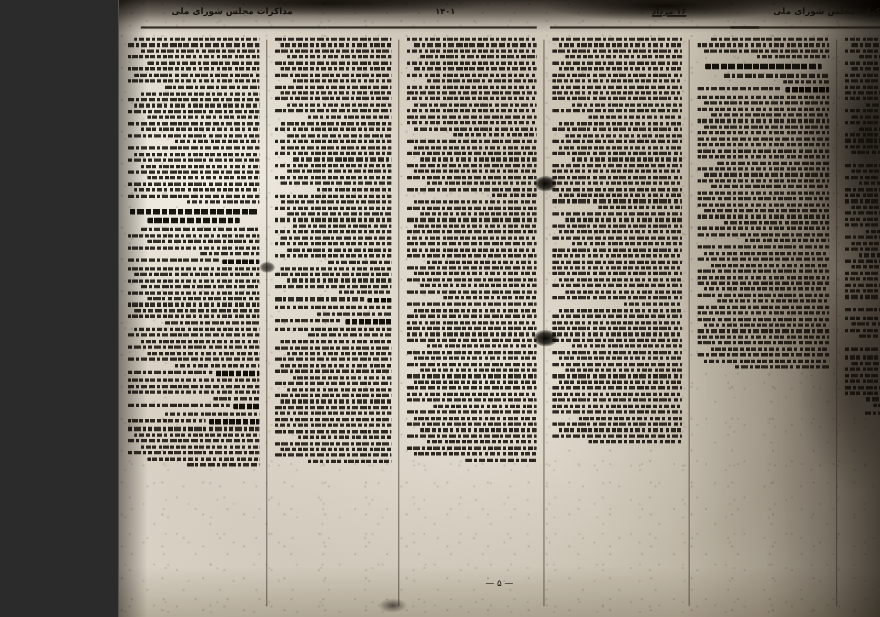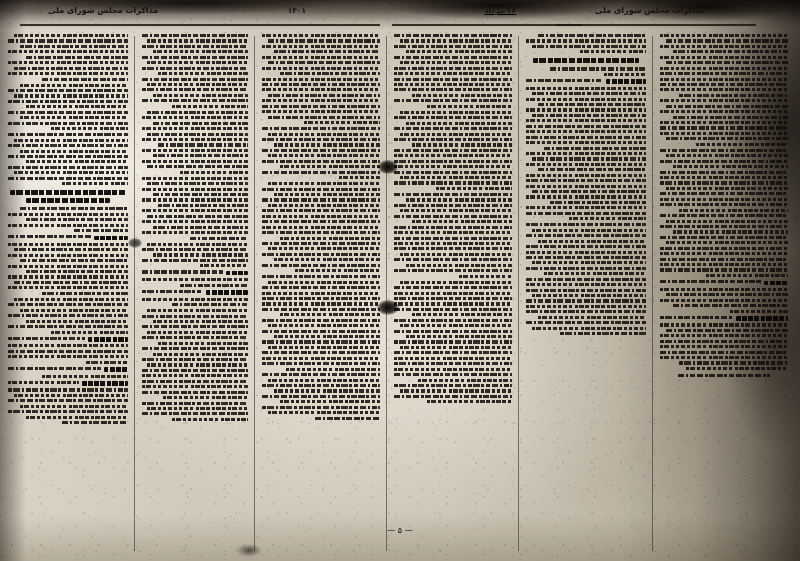--- a/index.html
+++ b/index.html
@@ -2,25 +2,24 @@
 <html lang="fa" dir="rtl"><head>
 <meta charset="utf-8">
 <title>Scanned Persian Parliamentary Gazette Page</title>
 <style>
   html,body{margin:0;padding:0;background:#2b2b2b;}
   body{font-family:"DejaVu Sans","Liberation Sans",sans-serif;}
 
   
   #page{
     position:relative;
-    width:776px;height:561px;
+    width:692px;height:561px;
     background:#cfc9bd;
     overflow:hidden;
     filter:contrast(1.08) brightness(0.99);
-    padding-left:24px;
   }
   
   #paper-grain{
     position:absolute;inset:0;
     background:
       radial-gradient(ellipse 380px 220px at 12% 30%, rgba(255,253,246,.55), rgba(255,253,246,0) 70%),
       radial-gradient(ellipse 420px 260px at 48% 62%, rgba(255,252,244,.42), rgba(255,252,244,0) 72%),
       radial-gradient(ellipse 300px 420px at 88% 55%, rgba(120,105,88,.30), rgba(120,105,88,0) 70%),
       linear-gradient(100deg, #d8d2c6 0%, #cdc6b9 32%, #c9c2b4 58%, #bdb5a6 82%, #b2a998 100%);
     pointer-events:none;

